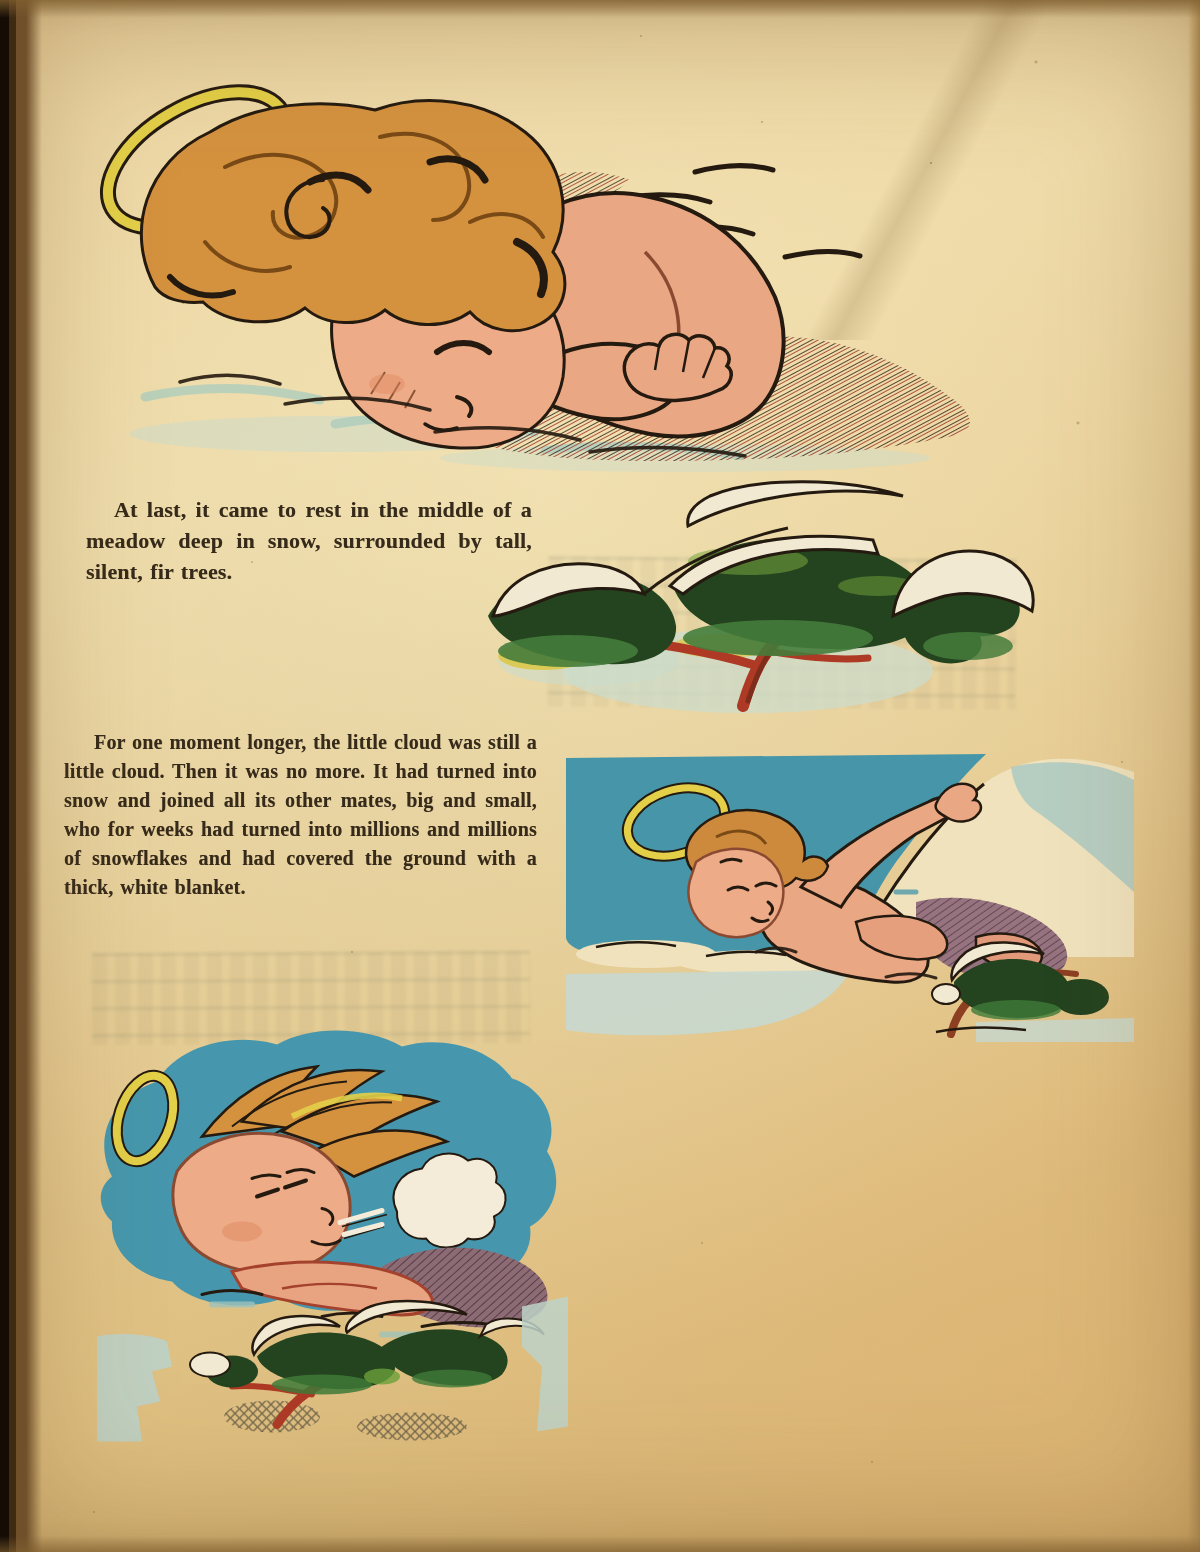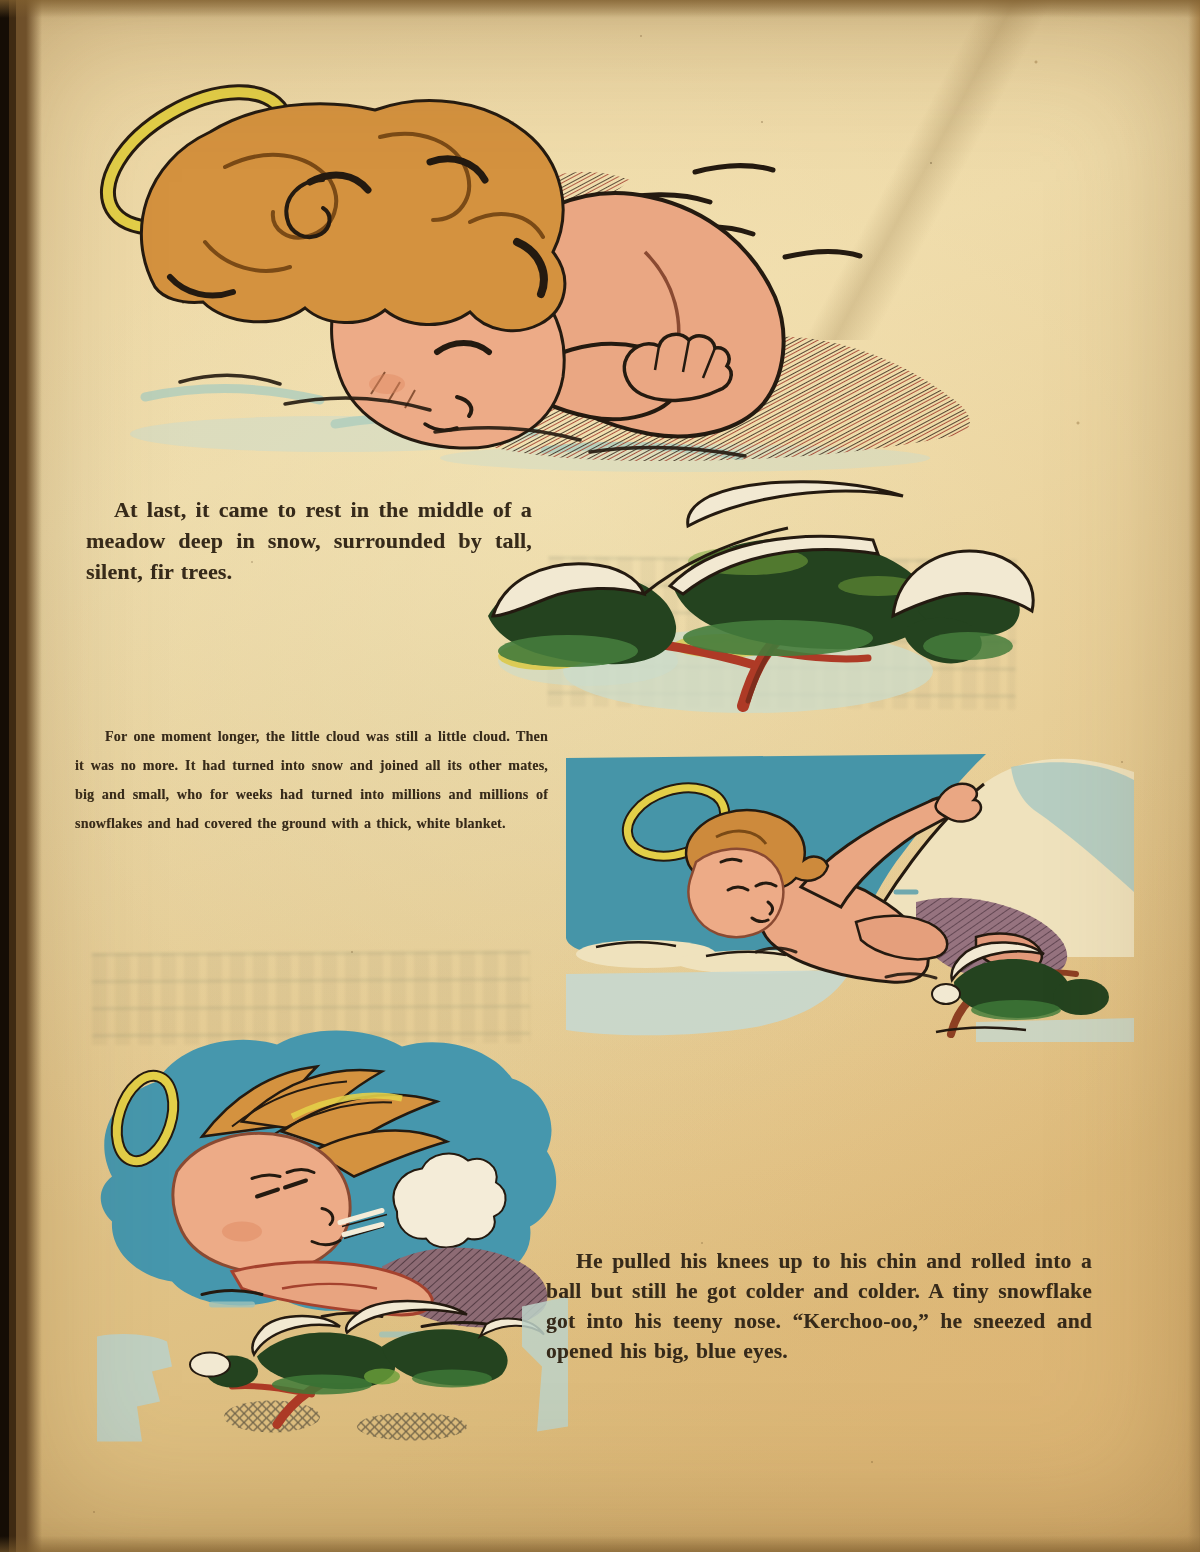--- a/index.html
+++ b/index.html
@@ -39,21 +39,21 @@
     radial-gradient(circle 3px at 1036px 62px, rgba(130,92,40,.55), transparent 70%),
     radial-gradient(circle 2px at 872px 1462px, rgba(90,64,30,.5), transparent 70%),
     radial-gradient(circle 2px at 94px 1512px, rgba(90,64,30,.45), transparent 70%),
     radial-gradient(circle 2px at 641px 36px, rgba(90,64,30,.5), transparent 70%);}
   .para{
     position:absolute;z-index:10;color:#362a1a;font-weight:600;
     text-align:justify;letter-spacing:.2px;word-spacing:1.5px;
     text-shadow:.3px .3px 0 rgba(54,42,26,.35);
   }
   .p1{left:86px;top:472px;width:446px;font-size:22px;line-height:31px;text-indent:28px;}
-  .p2{left:75px;top:708px;width:473px;font-size:14px;line-height:29px;text-indent:30px;}
+  .p2{left:64px;top:708px;width:473px;font-size:20px;line-height:29px;text-indent:30px;}
   .p3{left:546px;top:1058px;width:546px;font-size:21.5px;line-height:30px;text-indent:34px;}
   .p4{left:546px;top:1224px;width:546px;font-size:21.5px;line-height:30px;text-indent:30px;}
   .fig{position:absolute;z-index:5;}
   .fig svg{display:block;width:100%;height:100%;}
   .fig-top{left:85px;top:52px;width:970px;height:420px;}
   .fig-fir{left:448px;top:466px;width:595px;height:255px;}
   .fig-right{left:556px;top:742px;width:588px;height:302px;}
   .fig-bottom{left:82px;top:1025px;width:488px;height:418px;}
   .smudge{position:absolute;z-index:4;pointer-events:none;filter:blur(1.6px);opacity:.33;
     background:
@@ -334,19 +334,18 @@
       </g>
       <g>
         <path d="M15 310 C40 305 70 308 85 315 L90 340 L70 345 L78 375 L55 380 L60 415 L15 415 Z" fill="#bdd2c8" opacity=".9"></path>
         <path d="M440 280 L486 270 L486 400 L455 405 L460 340 L440 320 Z" fill="#bdd2c8" opacity=".85"></path>
       </g>
     </svg>
   </div>
 
   <p class="para p1">At last, it came to rest in the middle of a meadow deep in snow, surrounded by tall, silent, fir trees.</p>
   <p class="para p2">For one moment longer, the little cloud was still a little cloud. Then it was no more. It had turned into snow and joined all its other mates, big and small, who for weeks had turned into millions and millions of snowflakes and had covered the ground with a thick, white blanket.</p>
-  <p class="para p4">He pulled his knees up to his chin and rolled into a ball but still he got colder and colder. A tiny snowflake got into his teeny nose. “Kerchoo-oo,” he sneezed and opened his big, blue eyes.</p>
 
   <div class="spine"></div>
   <div class="edge-right"></div>
   <div class="edge-top"></div>
   <div class="edge-bottom"></div>
 </div>
 
 </body></html>

